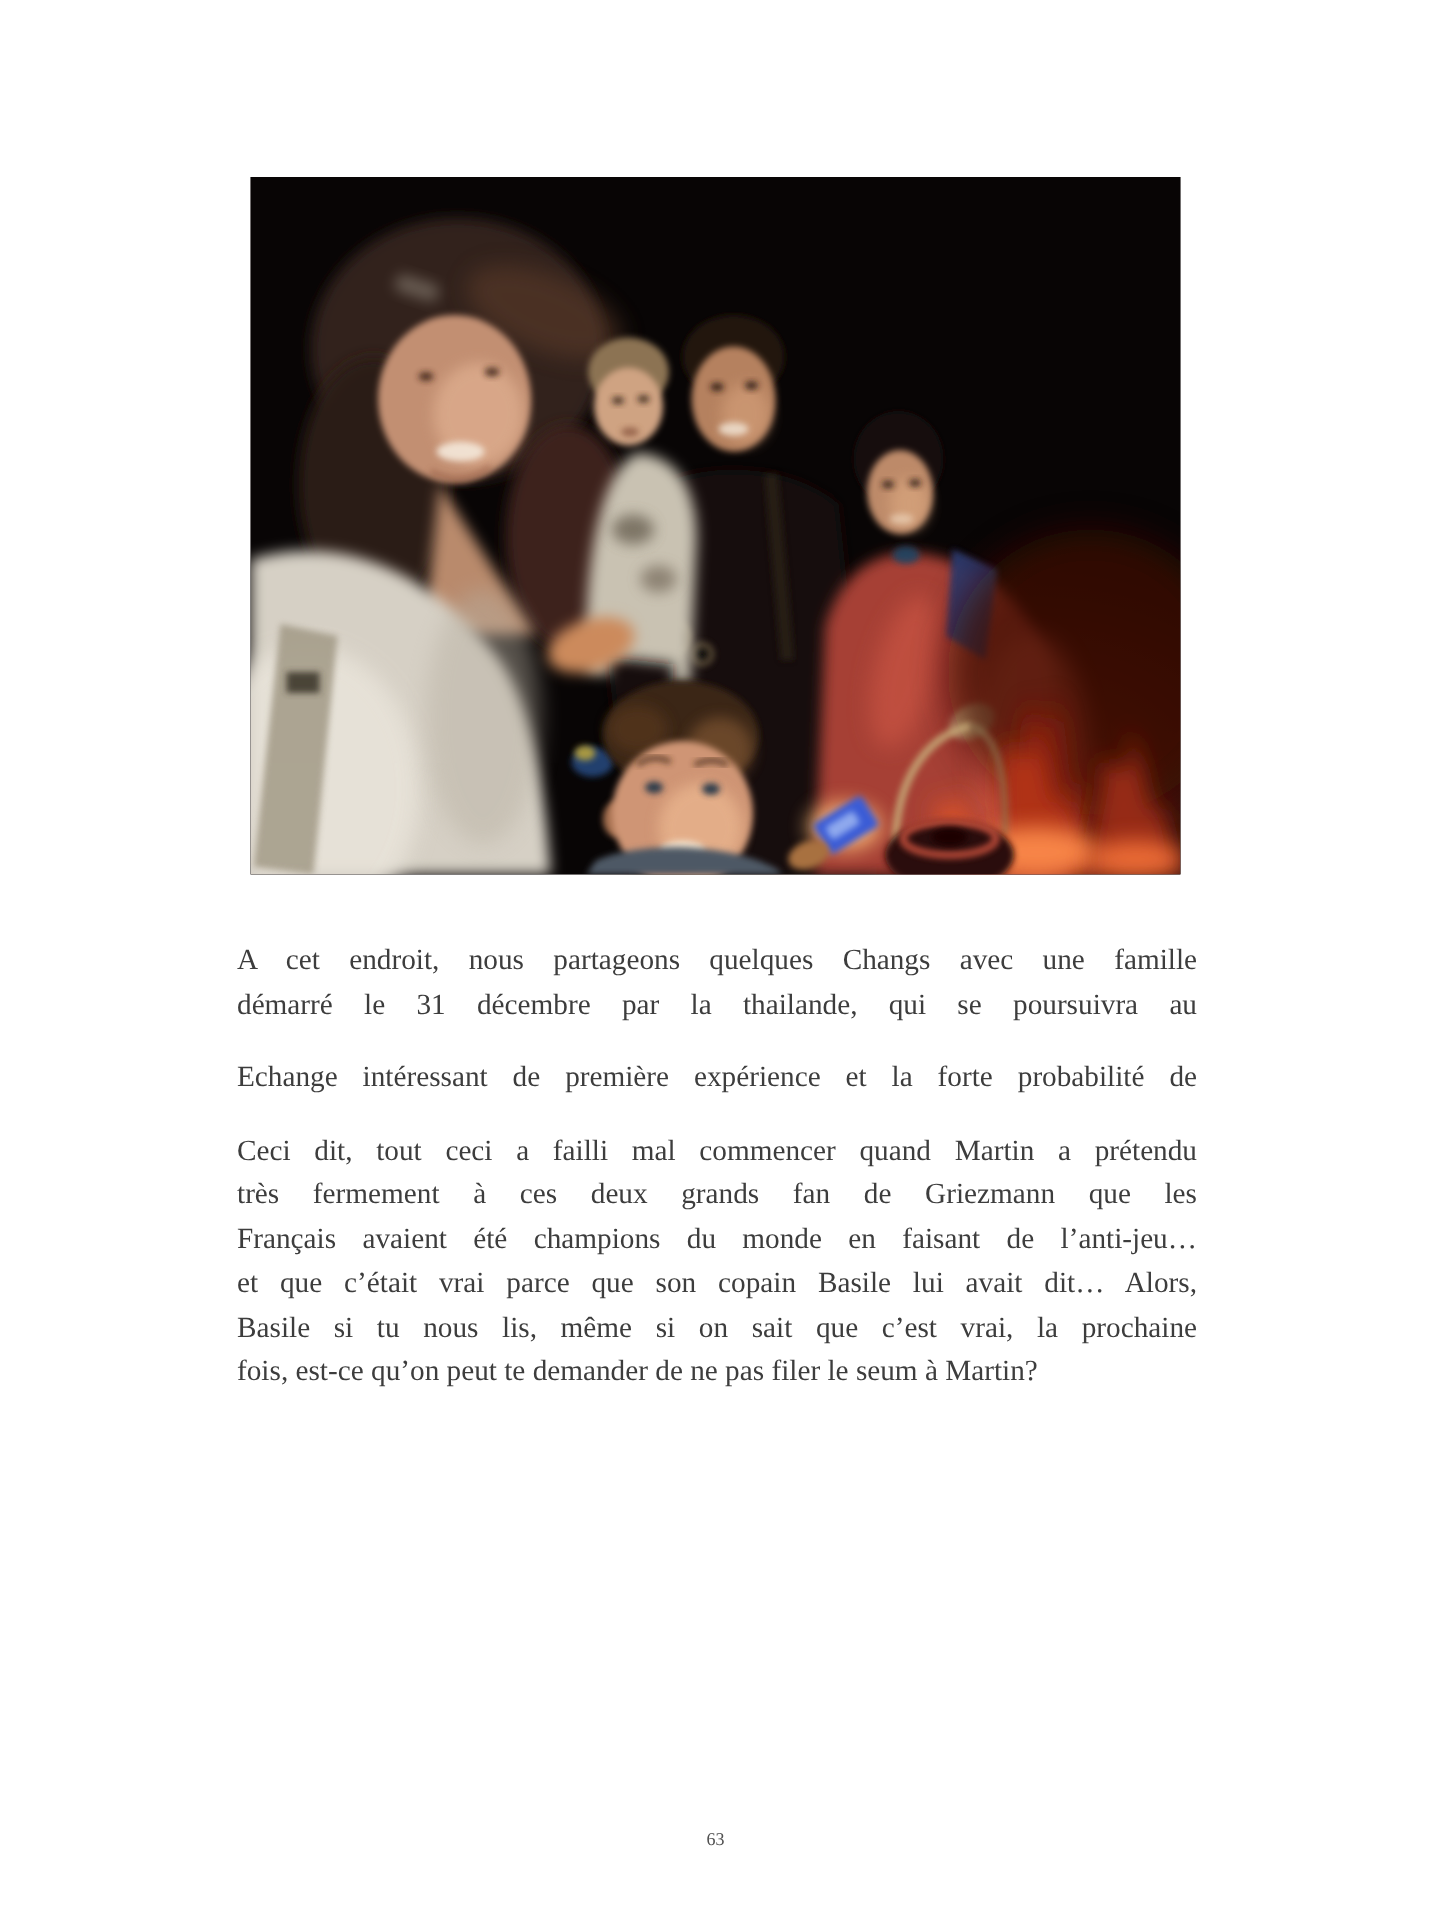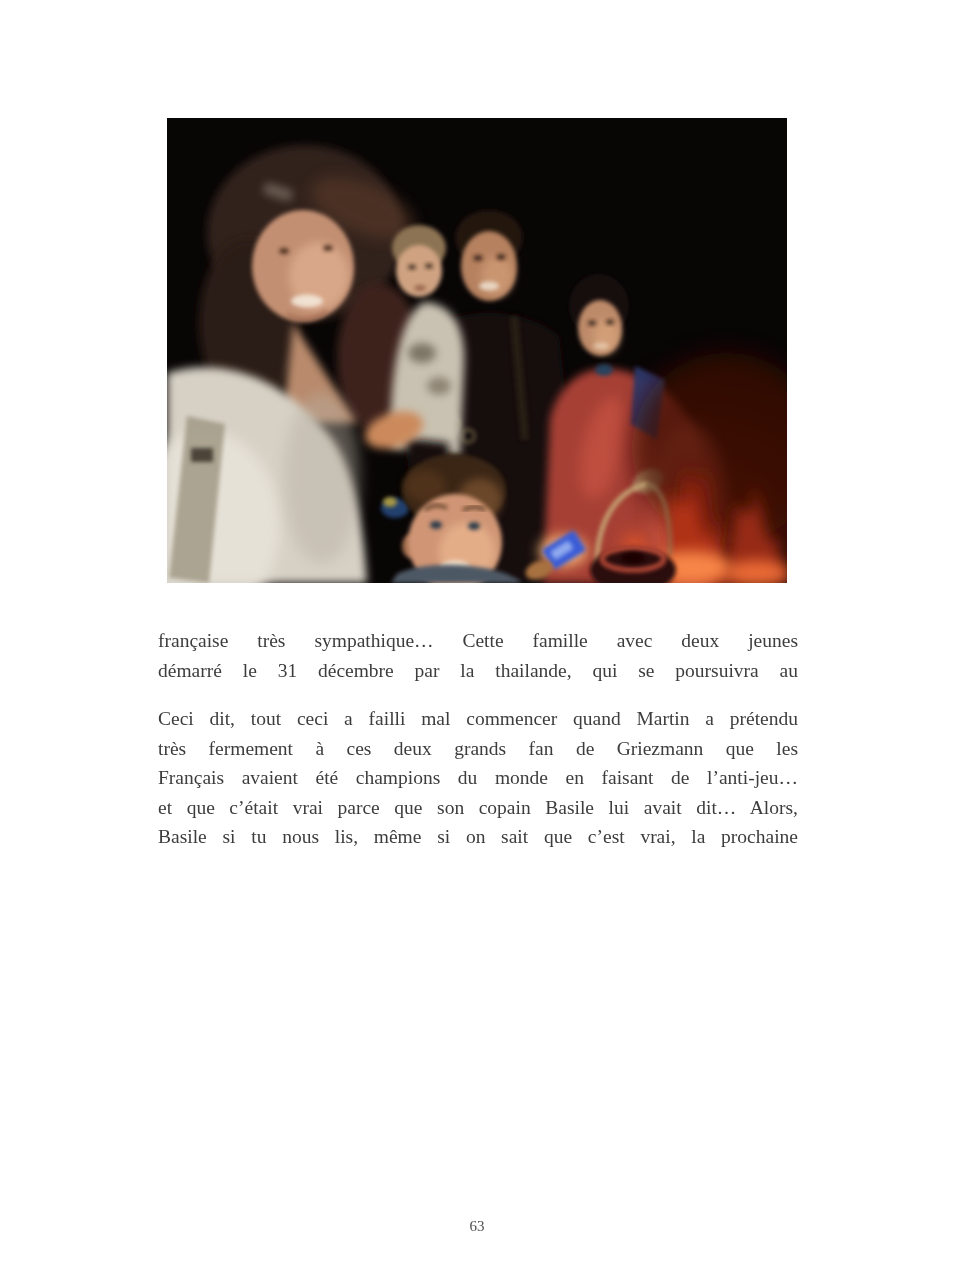--- a/index.html
+++ b/index.html
@@ -16,21 +16,21 @@
   .content {
     position: absolute; left: 158px; top: 626px; width: 640px;
     color: #3d3d3d; font-size: 19.5px; line-height: 29.5px;
   }
   .para { margin: 0 0 19px 0; }
   .line { text-align: justify; text-align-last: justify; white-space: nowrap; }
   .line.last { text-align-last: left; }
   .heading .line { text-align-last: left; }
   .footer {
     position: absolute; left: 0; top: 1216px; width: 954px;
-    text-align: center; color: #4f4f4f; font-size: 15px; line-height: 20px;
+    text-align: center; color: #4f4f4f; font-size: 12px; line-height: 20px;
   }
 </style>
 </head>
 <body>
 
 <div class="page">
 
   <figure class="photo" aria-label="Night-time selfie: a woman in a white top with a backpack strap, a man in dark clothes holding a blond toddler, a woman in a red jacket with a blue strap lifting a kettle over a campfire, and a young boy in front lit by the flames, with a glowing phone screen near the fire">
     <svg viewBox="0 0 620 465" preserveAspectRatio="none" role="img">
       <defs>
@@ -158,33 +158,35 @@
         <ellipse cx="288" cy="449" rx="15" ry="6.5" fill="#f6e8d4" opacity="0.95" filter="url(#b2)"></ellipse>
         <path d="M272,456 Q288,464 305,454" stroke="#9c5d40" stroke-width="3" fill="none" opacity="0.7" filter="url(#b2)"></path>
         <path d="M224,465 L230,456 C258,442 322,444 352,462 L354,465 Z" fill="#4e5965" filter="url(#b2)"></path>
       </g>
     </svg>
   </figure>
 
   <main class="content">
 
     <p class="para">
-      <span class="line" style="display:block">française très sympathique… Cette famille avec deux jeunes</span>
+      <span class="line" style="display:block">A cet endroit, nous partageons quelques Changs avec une famille</span>
       <span class="line" style="display:block">démarré le 31 décembre par la thailande, qui se poursuivra au</span>
     </p>
 
     <p class="para">
+      <span class="line" style="display:block">Echange intéressant de première expérience et la forte probabilité de</span>
     </p>
 
     <p class="para">
       <span class="line" style="display:block">Ceci dit, tout ceci a failli mal commencer quand Martin a prétendu</span>
       <span class="line" style="display:block">très fermement à ces deux grands fan de Griezmann que les</span>
       <span class="line" style="display:block">Français avaient été champions du monde en faisant de l’anti-jeu…</span>
       <span class="line" style="display:block">et que c’était vrai parce que son copain Basile lui avait dit… Alors,</span>
       <span class="line" style="display:block">Basile si tu nous lis, même si on sait que c’est vrai, la prochaine</span>
+      <span class="line last" style="display:block">fois, est-ce qu’on peut te demander de ne pas filer le seum à Martin?</span>
     </p>
 
 
   </main>
 
   <footer class="footer">
     <span>63</span>
   </footer>
 
 </div>

